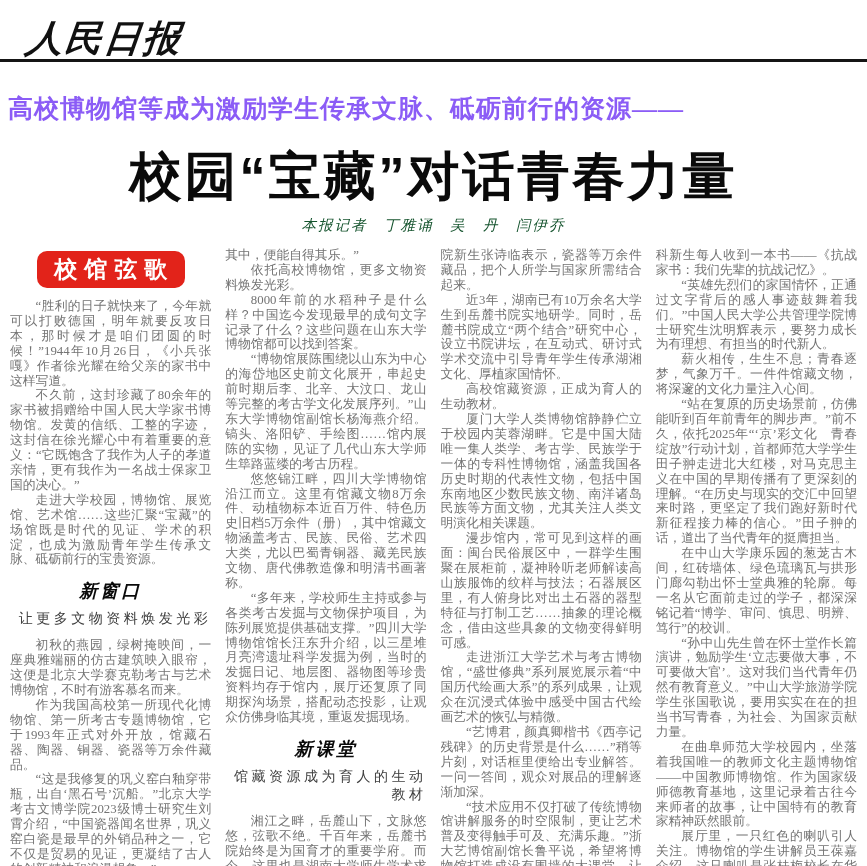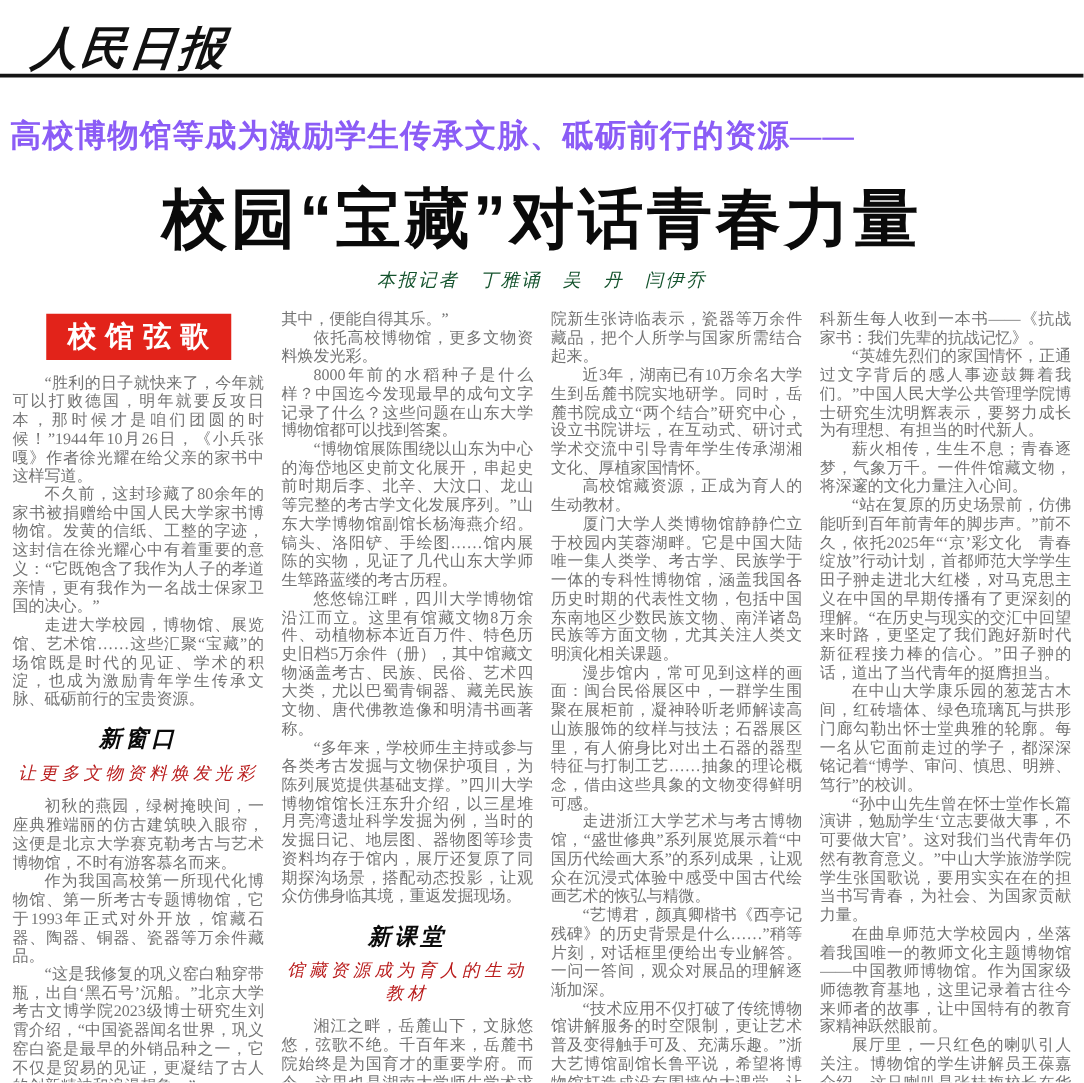--- a/index.html
+++ b/index.html
@@ -75,45 +75,44 @@
   }
   .section-heading{
     margin:12px 0 7px 0;
     text-align:center;
     font-family:"Liberation Sans", sans-serif;
     font-weight:bold;font-size:18px;
     letter-spacing:3px;color:#0a0a0a;font-style:italic;
   }
   .section-subheading{
     margin:0 0 10px 0;
-    text-align:center;
-    font-style:italic;
+    text-align:right;
     font-size:14px;
-    letter-spacing:3.5px;color:#b91c1c;
+    letter-spacing:3.5px;color:#404040;
   }
 </style>
 </head>
 <body>
 
 <div class="page">
 
   <div class="masthead">
     <span class="logo">人民日报</span>
   </div>
   <hr class="masthead-rule">
 
   <div class="kicker">高校博物馆等成为激励学生传承文脉、砥砺前行的资源——</div>
 
   <div class="main-title">校园“宝藏”对话青春力量</div>
 
   <div class="byline">本报记者　丁雅诵　吴　丹　闫伊乔</div>
 
   <div class="body">
     <div class="column">
-        <div class="badge" style="background: rgb(226, 35, 26); color: rgb(255, 255, 255);">校馆弦歌</div>
+        <div class="badge" style="background: rgb(226, 35, 26); color: rgb(255, 255, 255); border-radius: 10px;">校馆弦歌</div>
         <p>“胜利的日子就快来了，今年就可以打败德国，明年就要反攻日本，那时候才是咱们团圆的时候！”1944年10月26日，《小兵张嘎》作者徐光耀在给父亲的家书中这样写道。</p>
         <p>不久前，这封珍藏了80余年的家书被捐赠给中国人民大学家书博物馆。发黄的信纸、工整的字迹，这封信在徐光耀心中有着重要的意义：“它既饱含了我作为人子的孝道亲情，更有我作为一名战士保家卫国的决心。”</p>
         <p>走进大学校园，博物馆、展览馆、艺术馆……这些汇聚“宝藏”的场馆既是时代的见证、学术的积淀，也成为激励青年学生传承文脉、砥砺前行的宝贵资源。</p>
         <div class="section-heading">新窗口</div>
         <div class="section-subheading">让更多文物资料焕发光彩</div>
         <p>初秋的燕园，绿树掩映间，一座典雅端丽的仿古建筑映入眼帘，这便是北京大学赛克勒考古与艺术博物馆，不时有游客慕名而来。</p>
         <p>作为我国高校第一所现代化博物馆、第一所考古专题博物馆，它于1993年正式对外开放，馆藏石器、陶器、铜器、瓷器等万余件藏品。</p>
         <p>“这是我修复的巩义窑白釉穿带瓶，出自‘黑石号’沉船。”北京大学考古文博学院2023级博士研究生刘霄介绍，“中国瓷器闻名世界，巩义窑白瓷是最早的外销品种之一，它不仅是贸易的见证，更凝结了古人的创新精神和浪漫想象。”</p>
         <p>文物修复并非易事，需一点点剔除之前不当修复时残留的胶水，小心翼翼地复原器物原貌，最后仔细调配上色，每一步都容不得半点马虎。“这也是静下心来体验考古工作志趣的过程。”刘霄说。</p>
       </div>

